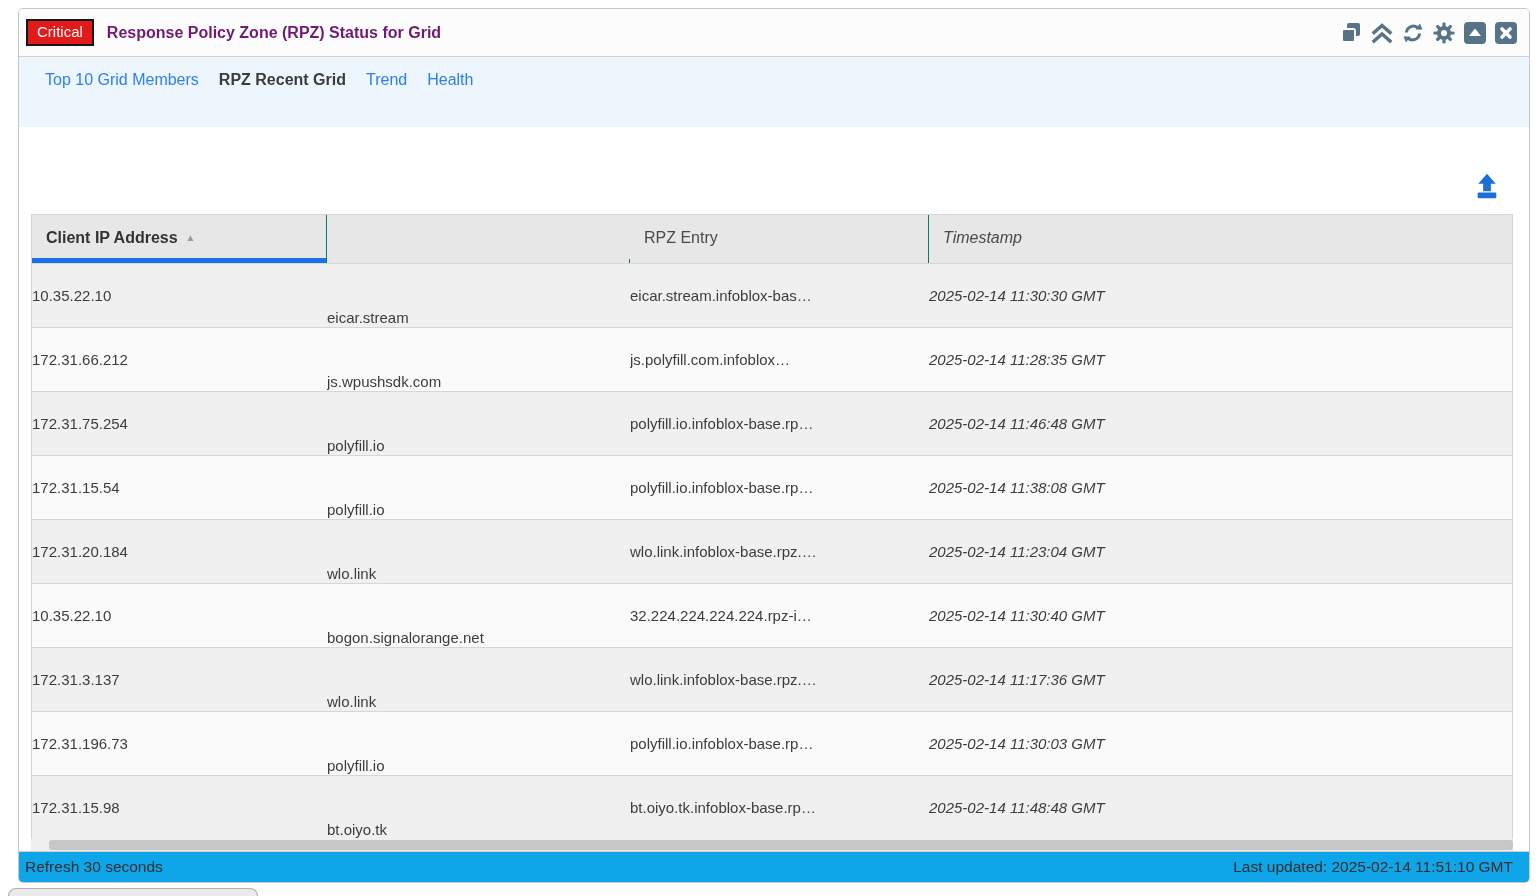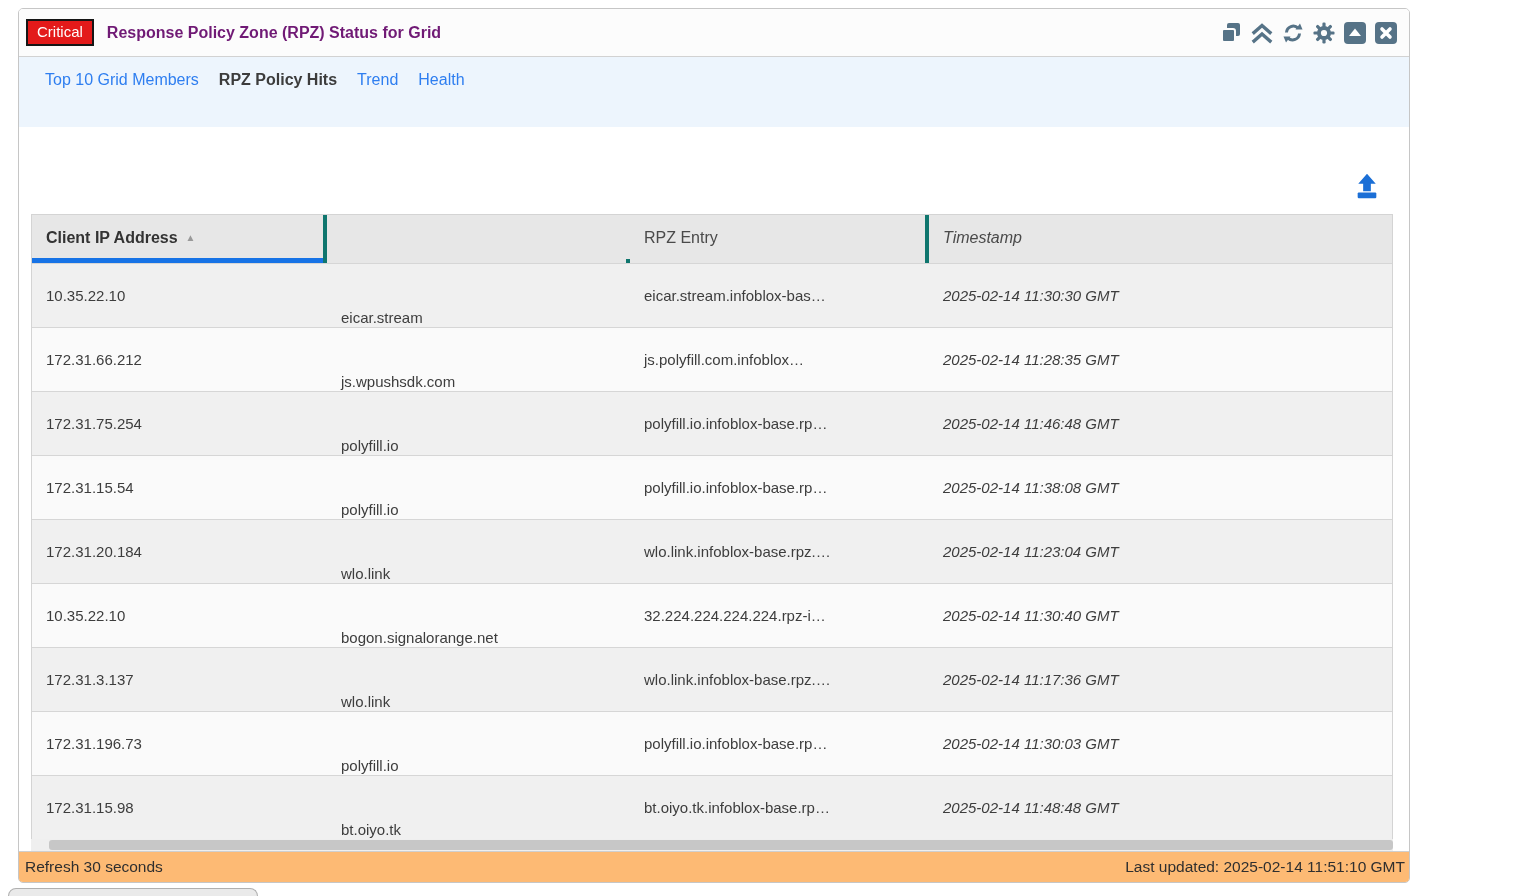--- a/index.html
+++ b/index.html
@@ -1,18 +1,18 @@
 <!DOCTYPE html>
 <html><head>
 <meta charset="utf-8">
 <style>
   * { box-sizing: border-box; margin: 0; padding: 0; }
   html, body { width: 1536px; height: 896px; overflow: hidden; background: #ffffff;
     font-family: "Liberation Sans", sans-serif; }
-  .widget { position: absolute; left: 18px; top: 8px; width: 1392px; height: 875px;
+  .widget { position: absolute; left: 18px; top: 8px; width: 1512px; height: 875px;
     background: #ffffff; border: 1px solid #c6c6c6; border-radius: 5px;
     display: flex; flex-direction: column; overflow: hidden; }
 
   
   .titlebar { height: 48px; flex: 0 0 48px; display: flex; align-items: center;
     background: #fcfcfc; border-bottom: 1px solid #d2d2d2; padding: 0 10px 0 7px; }
   .badge { background: #e31a1a; border: 2px solid #161616; color: #ffffff;
     font-size: 15px; padding: 3px 9px; margin-right: 13px; line-height: 1.1; }
   .title { font-weight: bold; font-size: 16px; color: #701a75; }
   .toolbar { margin-left: auto; display: flex; align-items: center; gap: 5px; color: #567387; }
@@ -29,46 +29,46 @@
   
   .gapzone { flex: 1 1 auto; position: relative; background: #ffffff; }
   .export { position: absolute; right: 28px; bottom: 14px; width: 28px; height: 28px;
     cursor: pointer; }
 
   
   .tablewrap { flex: 0 0 624px; margin: 0 16px 0 12px;
     border: 1px solid #d4d4d4; border-bottom: none; }
   .thead { display: flex; height: 48px; background: #e7e7e7; }
   .th { position: relative; padding-left: 14px; line-height: 46px; font-size: 16px;
-    color: #4a4a4a; border-right: 4px solid #0f766e; cursor: pointer;
+    color: #4a4a4a; border-right: 1px solid #0f766e; cursor: pointer;
     white-space: nowrap; overflow: hidden; }
   .th:last-child { border-right: none; }
   .th.sorted { font-weight: bold; color: #333333; }
   .sort { font-size: 10px; color: #999999; margin-left: 8px; vertical-align: 2px; }
   .underline { position: absolute; left: 0; right: 0; bottom: 0; height: 5px;
     background: #1773e6; }
   .row { display: flex; height: 64px; align-items: center; font-size: 15px;
     color: #3d3d3d; border-top: 1px solid #d6d6d6; background: #fafafa; }
   .row:nth-child(even) { background: #f0f0f0; }
-  .cell { padding-left: 14px; white-space: nowrap; overflow: hidden; }
+  .cell { white-space: nowrap; overflow: hidden; }
   .c1 { width: 295px; flex: 0 0 295px; }
   .c2 { width: 303px; flex: 0 0 303px; margin-top: 44px; }
   .c3 { width: 299px; flex: 0 0 299px; }
   .c4 { flex: 1 1 auto; font-style: italic; }
 
   
   .hscroll { flex: 0 0 12px; margin: 0 16px 0 12px; background: #efefef;
     position: relative; }
   .hthumb { position: absolute; left: 18px; right: 0; top: 1px; bottom: 1px;
     background: #c7c7c7; border-radius: 3px; cursor: grab; }
 
   
-  .footer { flex: 0 0 31px; background: #fdba74; border-top: 1px solid #cfcfcf;
+  .footer { flex: 0 0 31px; background: #0ea5e9; border-top: 1px solid #cfcfcf;
     display: flex; align-items: center; justify-content: space-between;
-    padding: 0 4px 0 6px; font-size: 15.5px; color: #2f2f2f; }
+    padding: 0 16px 0 6px; font-size: 15.5px; color: #2f2f2f; }
 
   
   .next-widget { position: absolute; left: 8px; top: 888px; width: 250px; height: 12px;
     background: #eaeaea; border: 1px solid #b0b0b0; border-bottom: none;
     border-radius: 8px 8px 0 0; }
 </style>
 </head>
 <body>
 
 <div class="widget">
@@ -119,21 +119,21 @@
         <svg viewBox="0 0 24 24">
             <rect x="1" y="1" width="22" height="22" rx="4" fill="currentColor"></rect>
             <path d="M8 8 L16 16 M16 8 L8 16" stroke="#ffffff" stroke-width="3.6" stroke-linecap="round"></path>
           </svg>
       </span>
     </div>
   </div>
 
   <div class="tabstrip">
     <span class="tab">Top 10 Grid Members</span>
-    <span class="tab active">RPZ Policy Hits</span>
+    <span class="tab active">RPZ Recent Grid</span>
     <span class="tab">Trend</span>
     <span class="tab">Health</span>
   </div>
 
   <div class="gapzone">
     <span class="export">
       <svg viewBox="0 0 24 24">
           <path d="M12 1.5 L19.5 10 h-4.2 v6.5 h-6.6 V10 H4.5 Z" fill="#1b6fd6"></path>
           <rect x="4" y="17.5" width="16" height="5" rx="1" fill="#1b6fd6"></rect>
         </svg>

